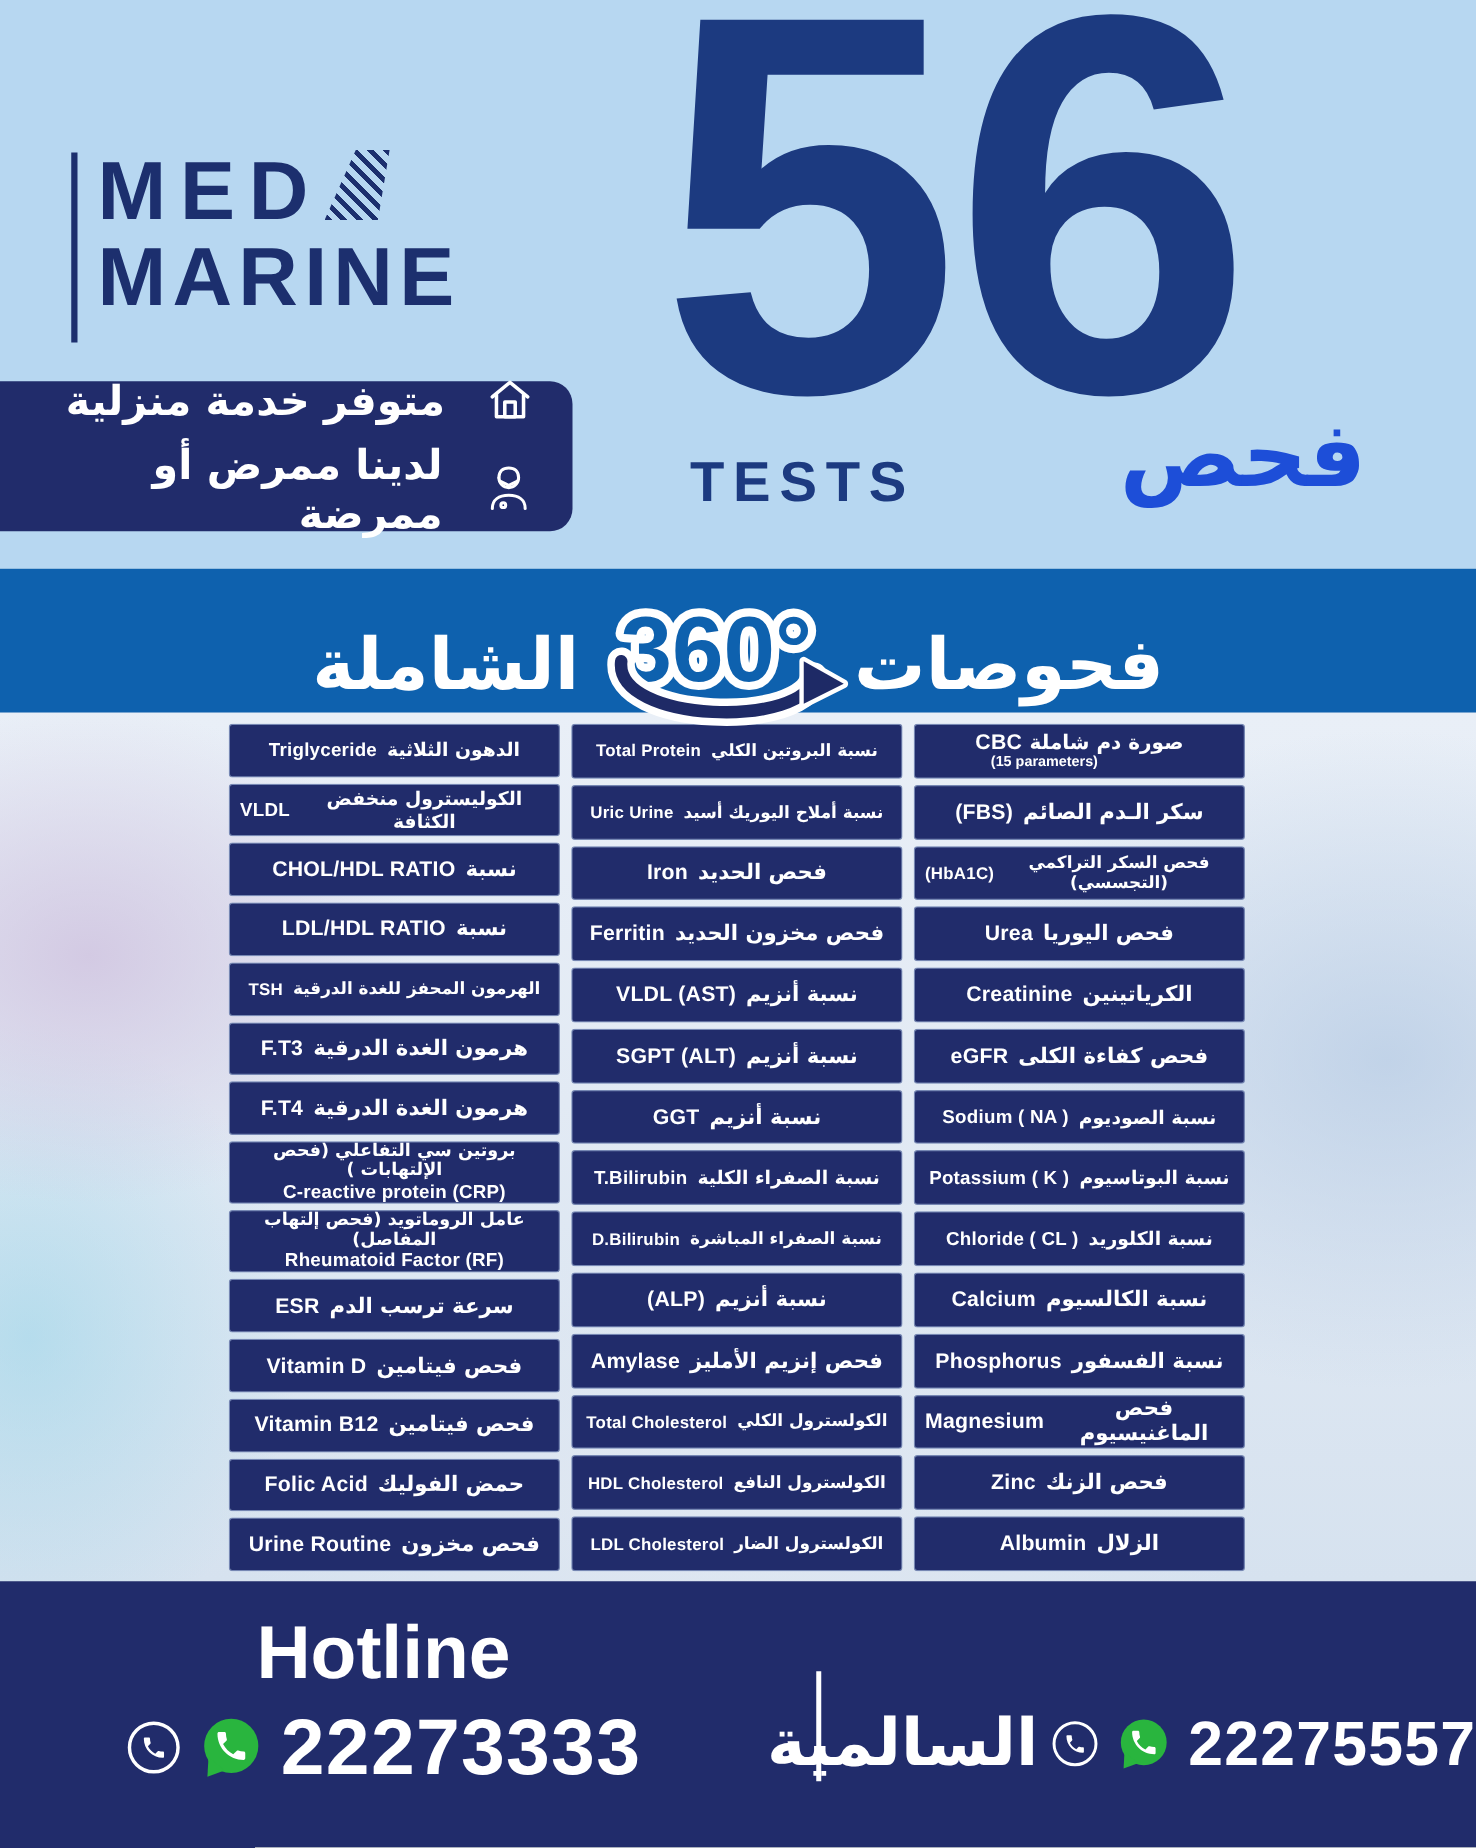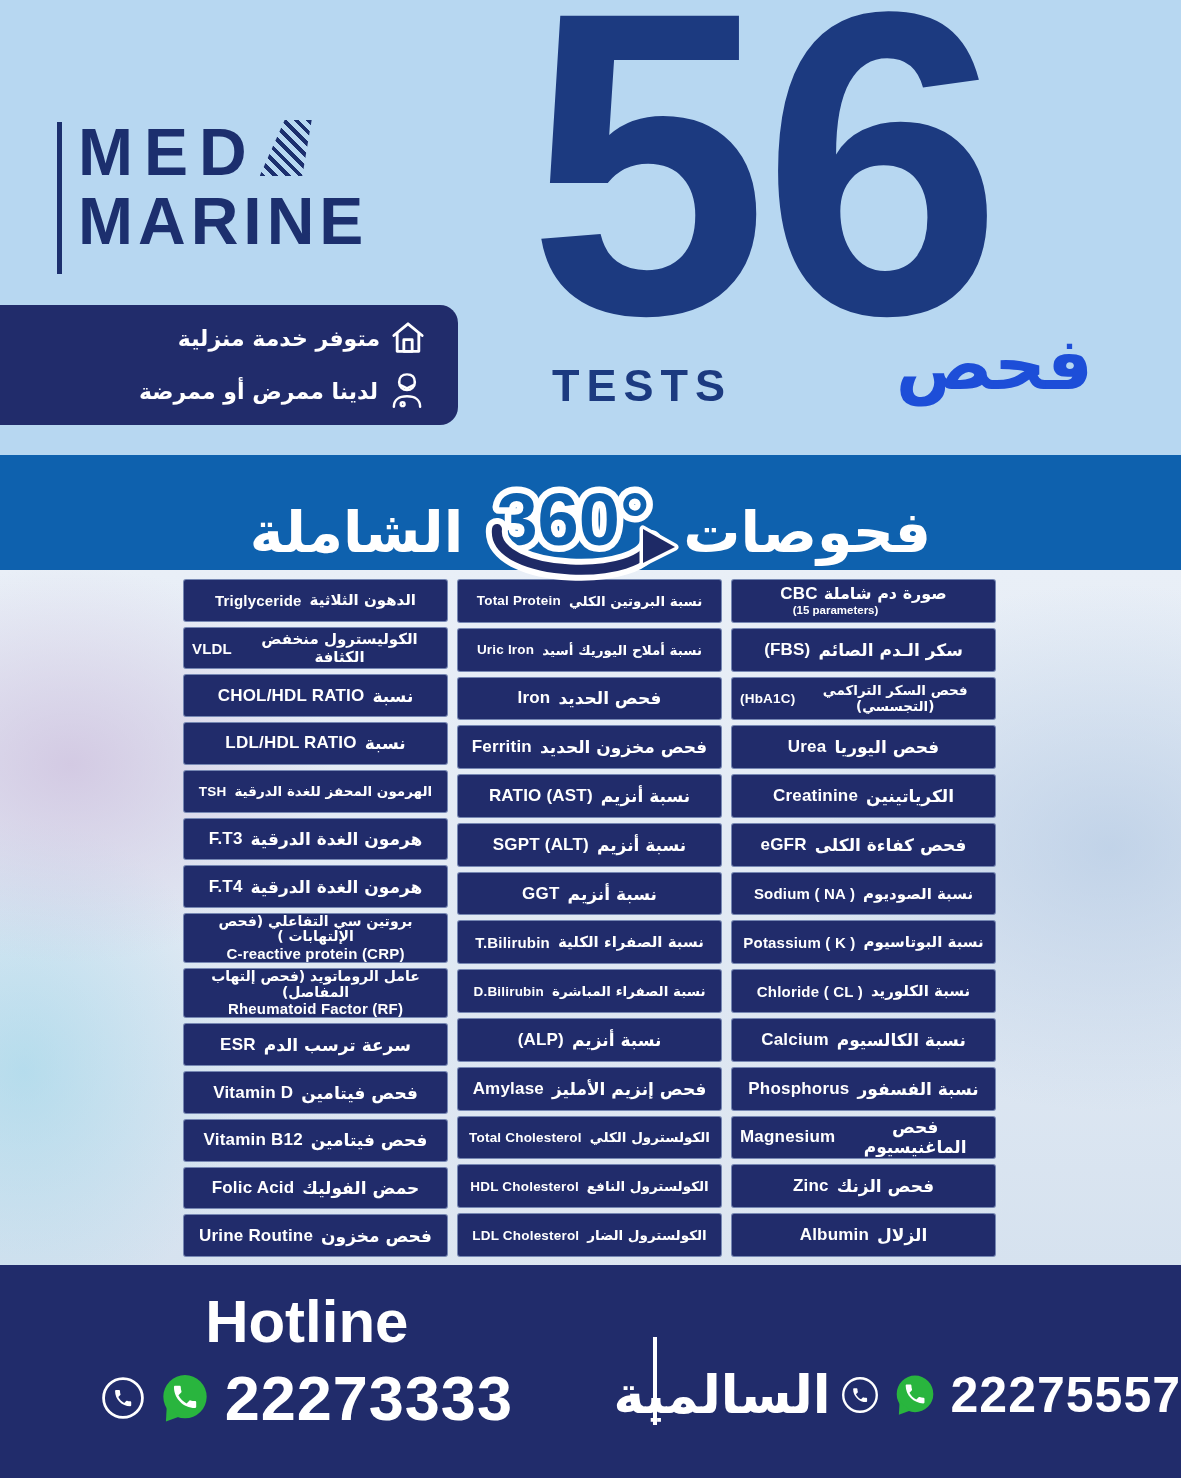--- a/index.html
+++ b/index.html
@@ -13,22 +13,22 @@
   .logo-bar { width:5px; height:152px; background:#1c2f6e; margin-right:16px; margin-top:4px; }
   .logo-line1 { display:flex; align-items:flex-start; font-size:66px; font-weight:bold; letter-spacing:11px; line-height:1.05; }
   .logo-triangle { width:52px; height:56px; margin-left:2px; margin-top:2px;
       background:repeating-linear-gradient(45deg,#1c2f6e 0 4px, transparent 4px 9px);
       clip-path:polygon(48% 0, 100% 0, 82% 100%, 0 100%); }
   .logo-line2 { font-size:66px; font-weight:bold; letter-spacing:5px; line-height:1.05; }
 
   .badge-band { position:absolute; left:0; top:305px; width:458px; height:120px; background:#212c6b;
       border-radius:0 18px 18px 0; display:flex; flex-direction:column; justify-content:center;
       gap:12px; padding-right:30px; direction:rtl; }
-  .badge-row { display:flex; align-items:center; gap:8px; color:#fff; font-weight:bold;
-      font-size:22px; font-family:"DejaVu Sans", sans-serif; }
+  .badge-row { display:flex; align-items:center; gap:32px; color:#fff; font-weight:bold;
+      font-size:33px; font-family:"DejaVu Sans", sans-serif; }
   .badge-row svg { flex:0 0 auto; }
 
   .hero-count { position:absolute; left:528px; top:-52px; font-size:432px; line-height:1;
       font-weight:bold; letter-spacing:-6px; color:#1c3a80; }
   .hero-tests { position:absolute; left:552px; top:360px; font-size:45px; font-weight:bold;
       letter-spacing:7px; color:#1c3a80; }
   .hero-arabic { position:absolute; right:88px; top:328px; font-size:72px; line-height:1; font-weight:bold;
       color:#1d4ed8; font-family:"DejaVu Sans", sans-serif; }
 
   
@@ -191,33 +191,33 @@
             <span class="en">Urine Routine</span>
           </div>
         </div>
       <div class="pill-col">
           <div class="pill small">
             <span class="ar">نسبة البروتين الكلي</span>
             <span class="en">Total Protein</span>
           </div>
           <div class="pill small">
             <span class="ar">نسبة أملاح اليوريك أسيد</span>
-            <span class="en">Uric Iron</span>
+            <span class="en">Uric Urine</span>
           </div>
           <div class="pill">
             <span class="ar">فحص الحديد</span>
             <span class="en">Iron</span>
           </div>
           <div class="pill">
             <span class="ar">فحص مخزون الحديد</span>
             <span class="en">Ferritin</span>
           </div>
           <div class="pill">
             <span class="ar">نسبة أنزيم</span>
-            <span class="en">RATIO (AST)</span>
+            <span class="en">VLDL (AST)</span>
           </div>
           <div class="pill">
             <span class="ar">نسبة أنزيم</span>
             <span class="en">SGPT (ALT)</span>
           </div>
           <div class="pill">
             <span class="ar">نسبة أنزيم</span>
             <span class="en">GGT</span>
           </div>
           <div class="pill mid">

